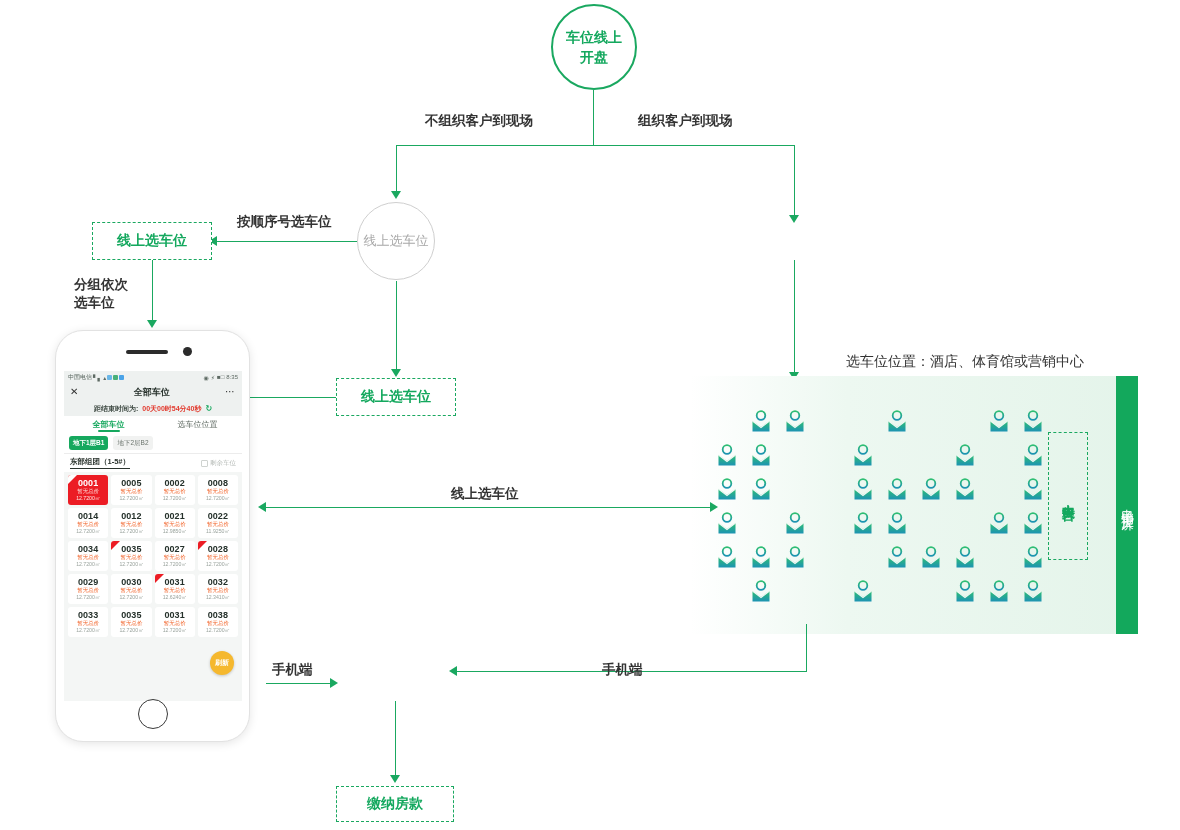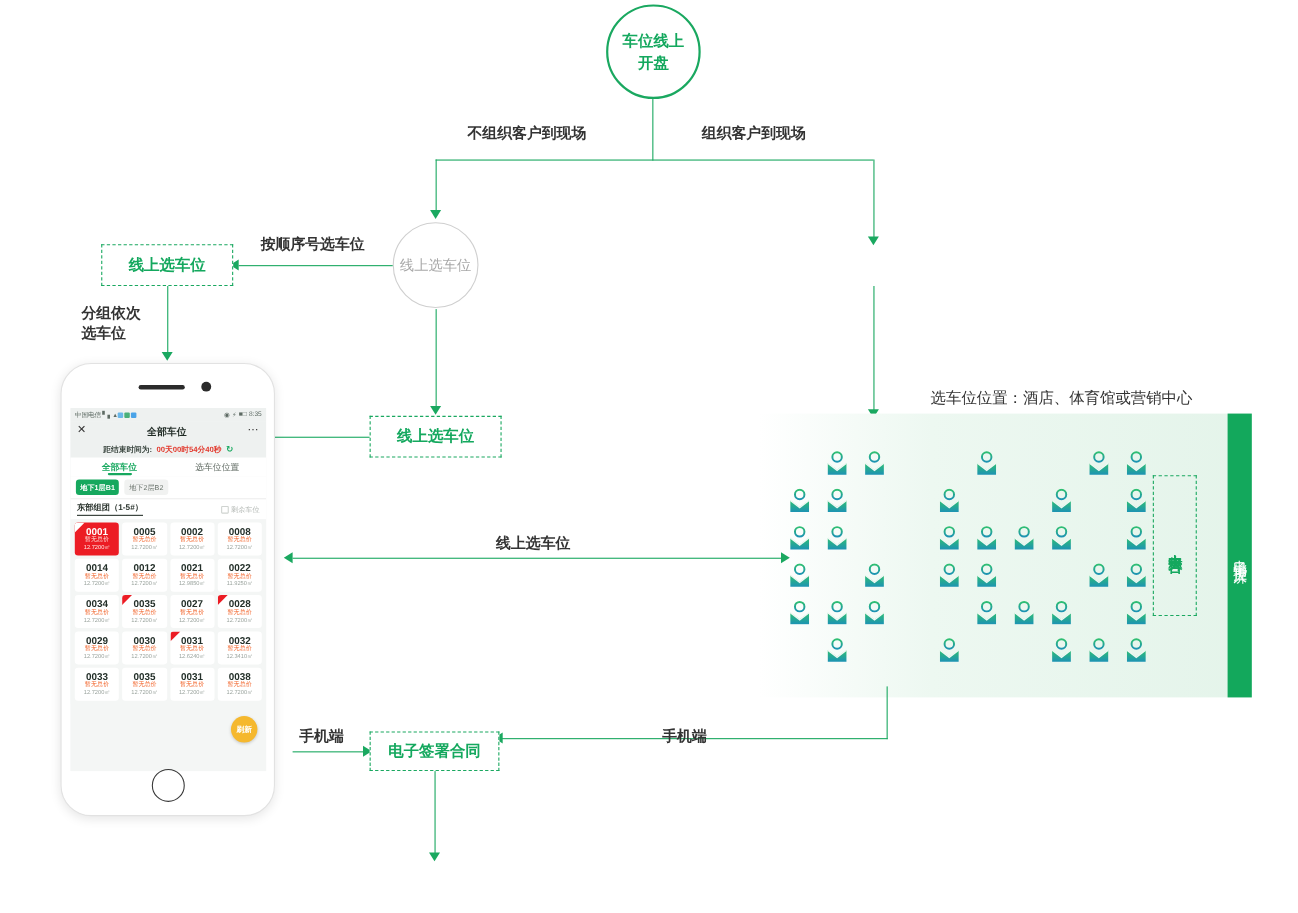--- a/index.html
+++ b/index.html
@@ -666,26 +666,26 @@
 
   <div class="line lv abs" style="left:806px;top:624px;height:48px;"></div>
   <div class="line lh abs" style="left:456px;top:671px;width:351px;"></div>
   <div class="arrow-l" style="left:449px;top:666px;"></div>
   <div class="abs edge-label" style="left:602px;top:661px;">手机端</div>
 
   <div class="line lh abs" style="left:266px;top:683px;width:70px;"></div>
   <div class="arrow-r" style="left:330px;top:678px;"></div>
   <div class="abs edge-label" style="left:272px;top:661px;">手机端</div>
 
-  <div class="abs dbox" style="left:336px;top:665px;width:118px;height:36px;">
-    <span>电子签署合同</span>
-  </div>
 
   <div class="line lv abs" style="left:395px;top:701px;height:76px;"></div>
   <div class="arrow-d" style="left:390px;top:775px;"></div>
+  <div class="abs dbox" style="left:336px;top:786px;width:118px;height:36px;">
+    <span>缴纳房款</span>
+  </div>
 
   <div class="phone">
     <div class="phone-speaker"></div>
     <div class="phone-cam"></div>
     <div class="screen">
 
       <div class="statusbar">
         <span class="sb-left">
           <span>中国电信</span>
           <span>▘▖</span>

